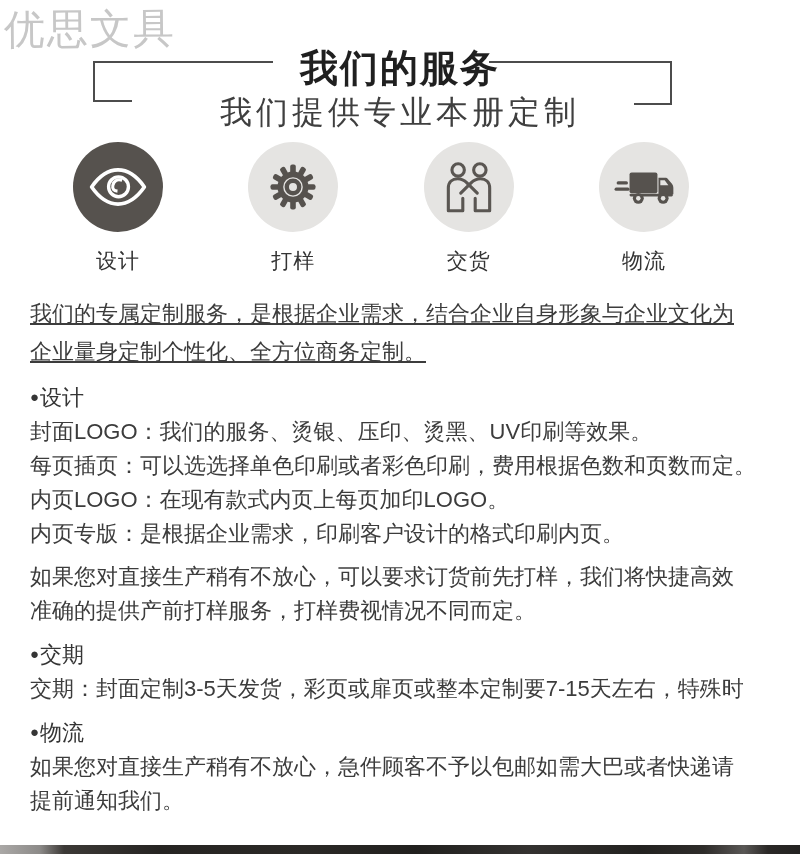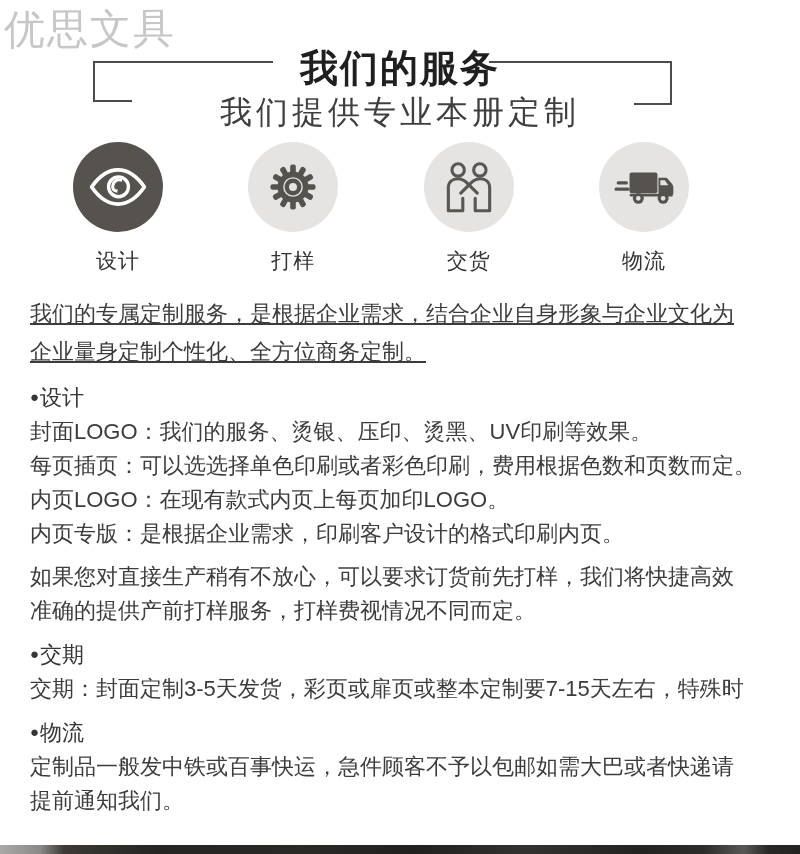--- a/index.html
+++ b/index.html
@@ -181,19 +181,19 @@
       <div class="section">
         <div class="line">如果您对直接生产稍有不放心，可以要求订货前先打样，我们将快捷高效</div>
         <div class="line">准确的提供产前打样服务，打样费视情况不同而定。</div>
       </div>
       <div class="section">
         <div class="sec-header"><span class="bullet">●</span><span>交期</span></div>
         <div class="line">交期：封面定制3-5天发货，彩页或扉页或整本定制要7-15天左右，特殊时</div>
       </div>
       <div class="section">
         <div class="sec-header"><span class="bullet">●</span><span>物流</span></div>
-        <div class="line">定制品一般发中铁或百事快运，急件顾客不予以包邮如需大巴或者快递请</div>
+        <div class="line">如果您对直接生产稍有不放心，急件顾客不予以包邮如需大巴或者快递请</div>
         <div class="line">提前通知我们。</div>
       </div>
     </div>
 
   <div class="bottom-bar"></div>
 </div>
 
 </body></html>

